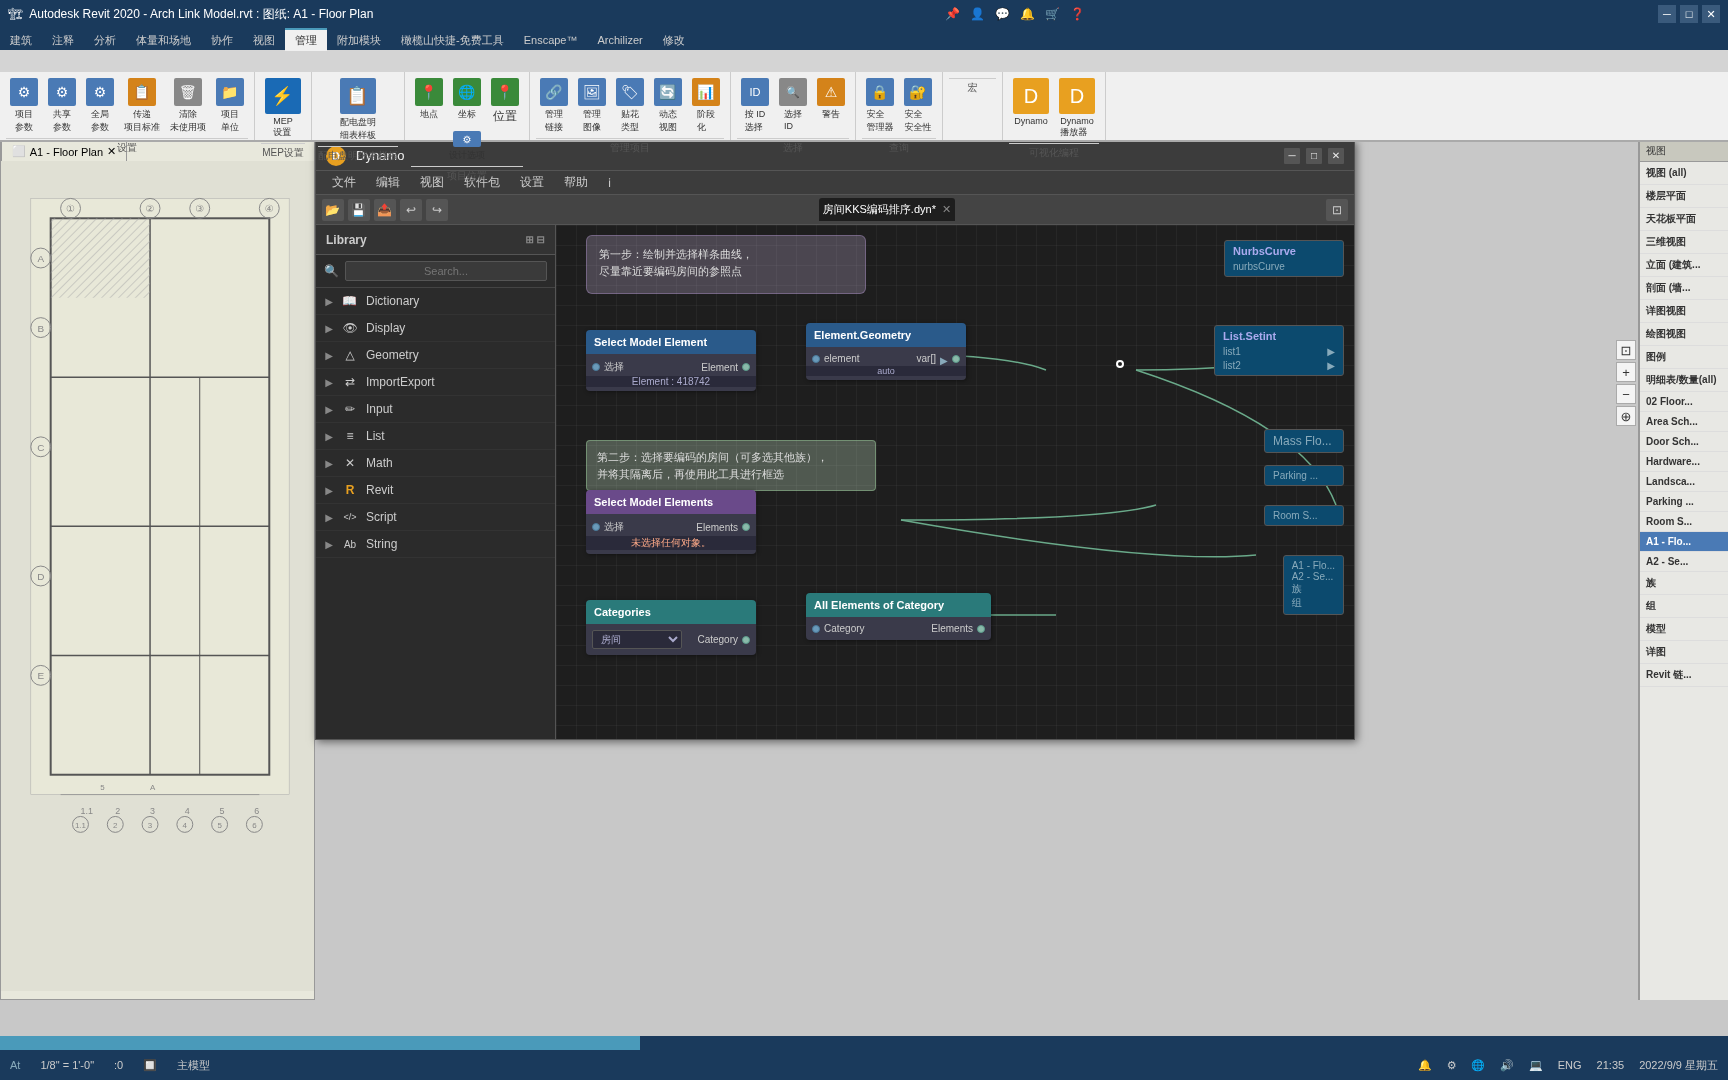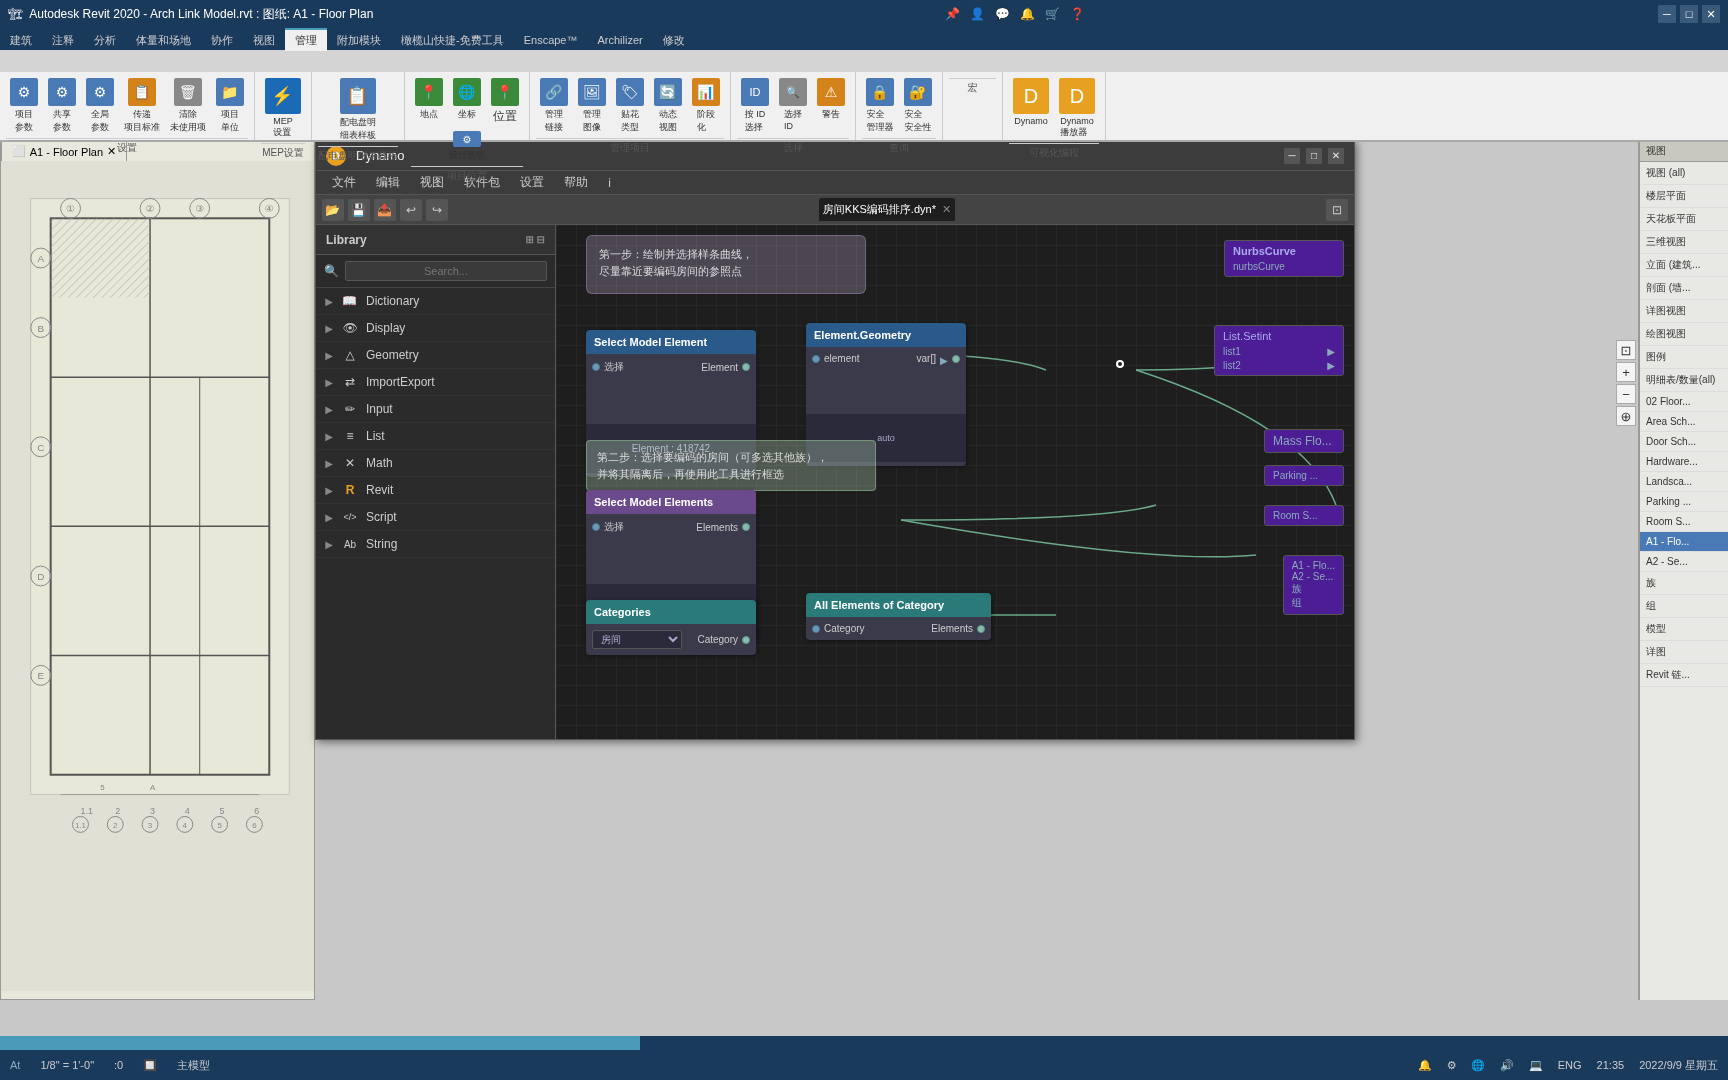--- a/index.html
+++ b/index.html
@@ -233,22 +233,22 @@
     .node-port {
       width: 8px; height: 8px; border-radius: 50%;
       background: #6a9aba; border: 1px solid #4a7a9a;
     }
     .node-port.out { background: #8abaaa; border-color: #5a9a8a; }
     .node-port.arrow {
       background: none; border: none;
       font-size: 10px; color: #8ab;
     }
     .node-value {
-      background: #2a2a3a; padding: 19px 6px;
-      font-size: 10px; color: #aac; text-align: center; margin-top: 48px;
+      background: #2a2a3a; padding: 0 6px;
+      font-size: 10px; color: #aac; text-align: center;
     }
 
     
     .annotation-box {
       position: absolute;
       background: rgba(255,245,180,0.9);
       border: 1px solid #c8b840;
       border-radius: 4px;
       padding: 8px 10px;
       font-size: 11px;
@@ -367,21 +367,21 @@
       position: absolute;
       top: 72px; left: 0; width: 1728px; height: 70px;
       background: #f0f0f0; z-index: 8;
       border-bottom: 2px solid #aaa;
       display: flex; align-items: stretch;
     }
 
     
     .floating-panel {
       position: absolute;
-      background: #4c1d95;
+      background: #0c4a6e;
       border: 1px solid #555;
       border-radius: 3px;
       font-size: 10px; color: #ccc;
       padding: 4px 8px;
     }
 
     
     .revit-right {
       position: absolute;
       right: 0; top: 140px;
@@ -391,21 +391,21 @@
       overflow: hidden;
     }
     .rr-header {
       height: 22px; background: #c8c8be;
       display: flex; align-items: center;
       padding: 0 6px; font-size: 10px; color: #333;
       border-bottom: 1px solid #999;
     }
     .rr-item {
       padding: 4px 6px; font-size: 10px; color: #333;
-      border-bottom: 1px solid #ddd; cursor: pointer;
+      border-bottom: 1px solid #ddd; cursor: pointer; font-weight: bold;
     }
 
     
     .zoom-controls {
       position: absolute;
       right: 92px; top: 280px;
       display: flex; flex-direction: column;
       gap: 2px; z-index: 15;
     }
     .zoom-btn {
@@ -919,21 +919,21 @@
             </div>
           </div>
         </div>
 
         <div class="floating-panel" style="right:10px; top:15px; min-width:120px;">
           <div style="font-size:11px;font-weight:bold;color:#aae;margin-bottom:4px;">NurbsCurve</div>
           <div style="font-size:10px;color:#8ab;">nurbsCurve</div>
         </div>
 
         <div class="floating-panel" style="right:10px; top:100px; min-width:130px;">
-          <div style="font-size:11px;font-weight:normal;color:#aae;margin-bottom:4px;">List.Setint</div>
+          <div style="font-size:11px;font-weight:bold;color:#aae;margin-bottom:4px;">List.Setint</div>
           <div style="display:flex;align-items:center;gap:4px;font-size:10px;color:#8ab;">
             <span>list1</span>
               <span style="margin-left:auto;font-size:10px;">▶</span>
           </div>
           <div style="display:flex;align-items:center;gap:4px;font-size:10px;color:#8ab;margin-top:3px;">
             <span>list2</span>
               <span style="margin-left:auto;font-size:10px;">▶</span>
           </div>
         </div>
 

